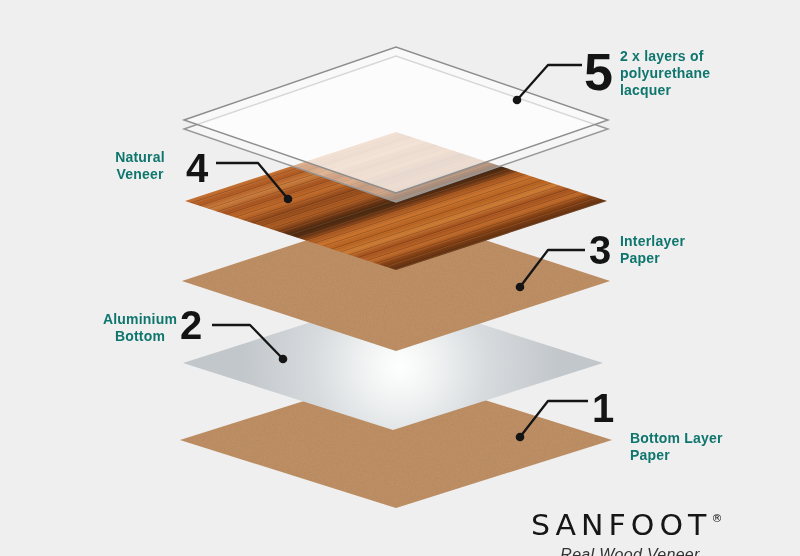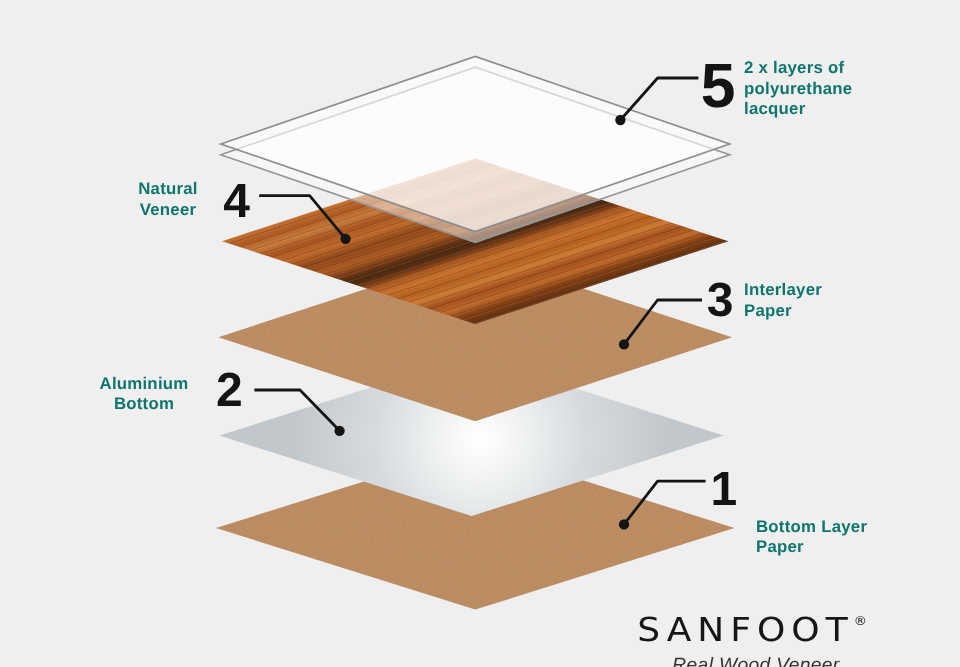--- a/index.html
+++ b/index.html
@@ -152,21 +152,21 @@
     <span>Veneer</span>
   </div>
   <div class="label-num" style="left:186px; top:148px; font-size:40px;">4</div>
 
   <div class="label-num" style="left:589px; top:230px; font-size:40px;">3</div>
   <div class="label-txt" style="left:620px; top:233px;">
     <span>Interlayer</span>
     <span>Paper</span>
   </div>
 
-  <div class="label-txt txt-right" style="left:80px; top:311px; width:80px;">
+  <div class="label-txt txt-right" style="left:100px; top:311px; width:80px;">
     <span>Aluminium</span>
     <span>Bottom</span>
   </div>
   <div class="label-num" style="left:180px; top:305px; font-size:40px;">2</div>
 
   <div class="label-num" style="left:592px; top:388px; font-size:40px;">1</div>
   <div class="label-txt" style="left:630px; top:394px;margin-top:36px;">
     <span>Bottom Layer</span>
     <span>Paper</span>
   </div>

